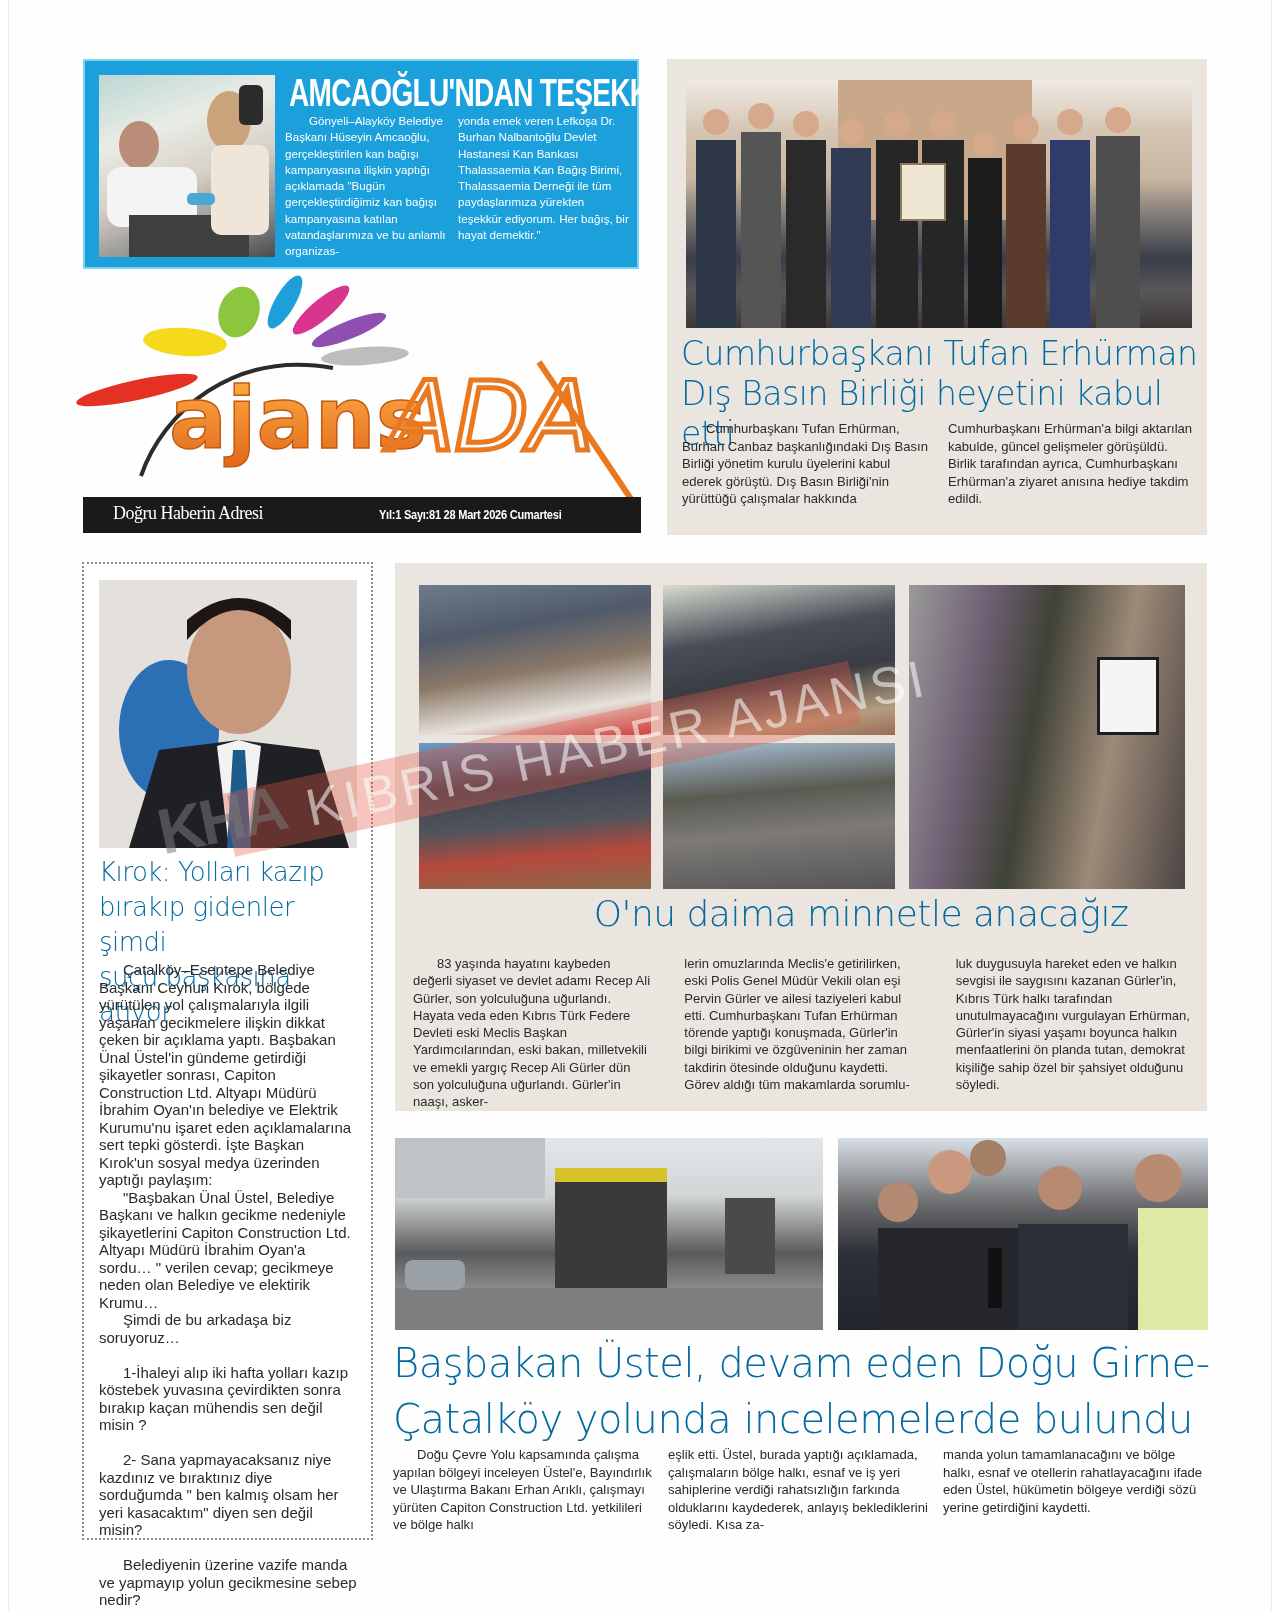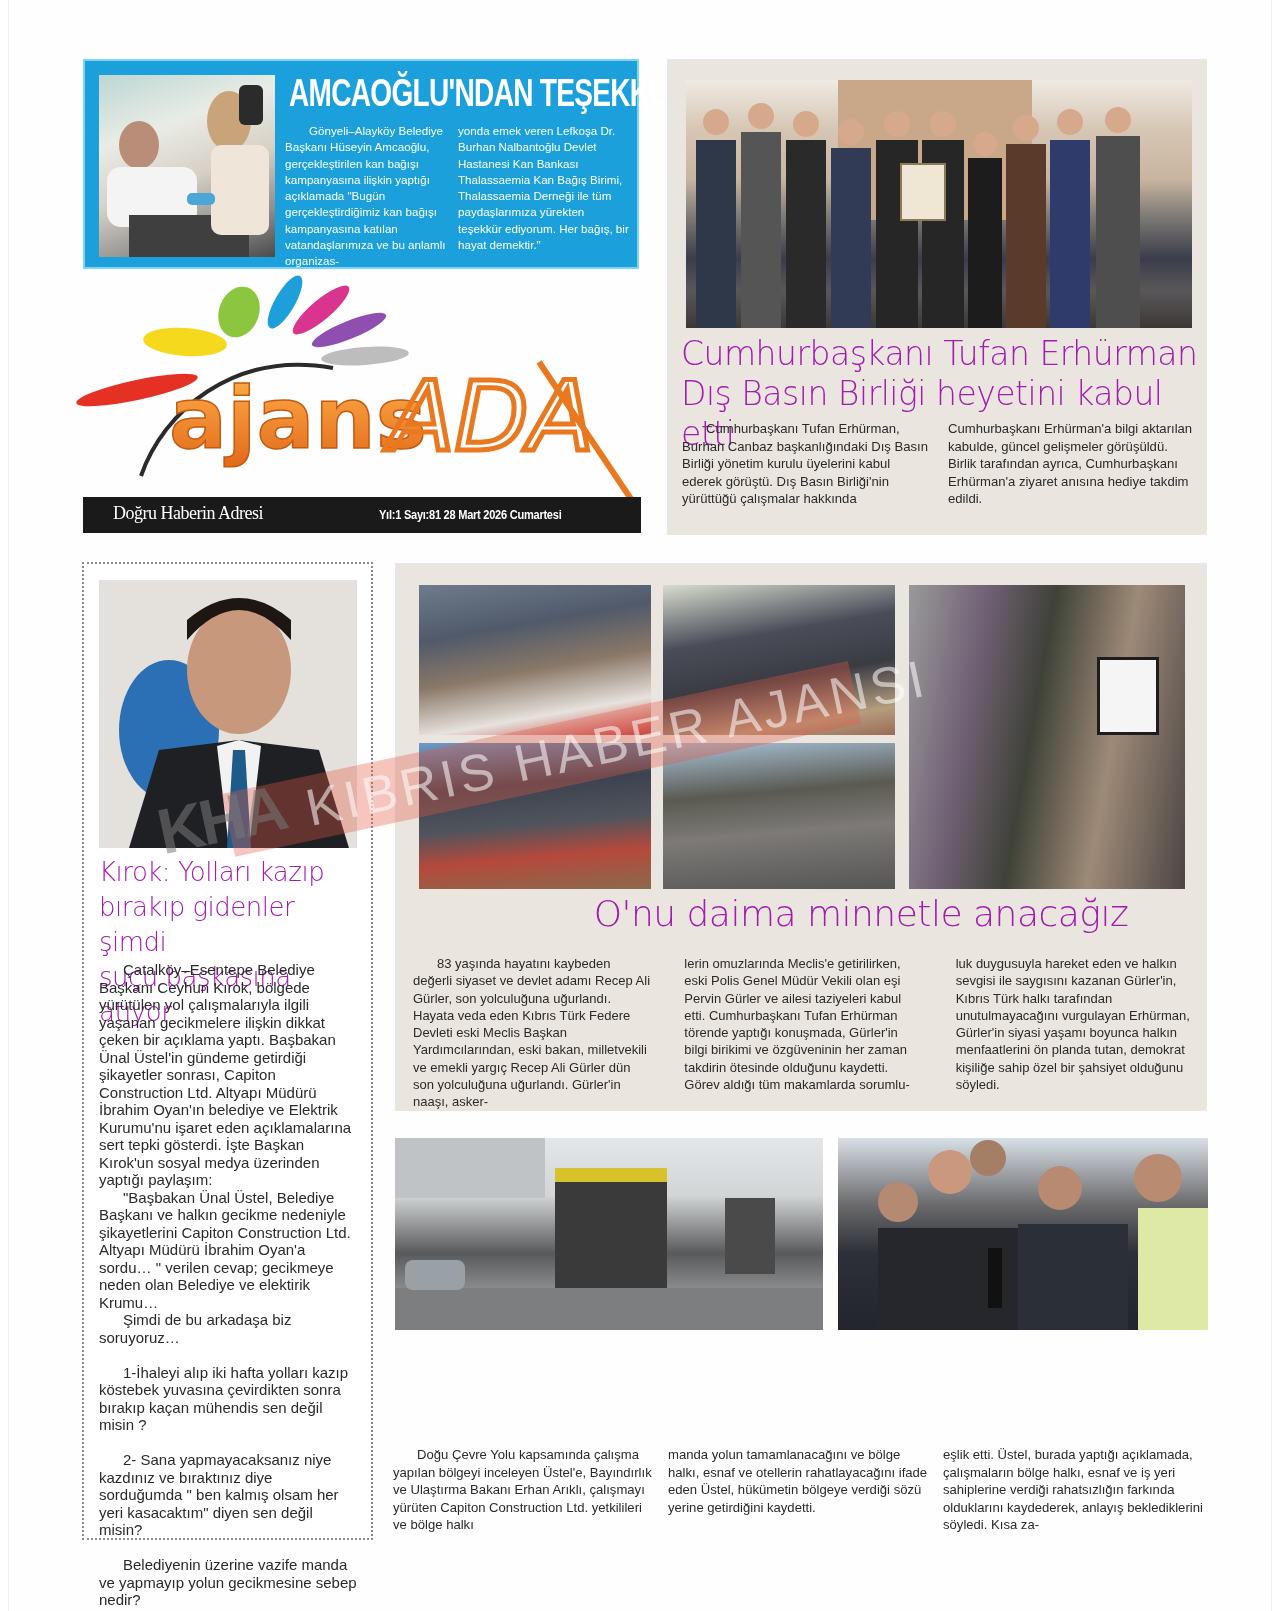--- a/index.html
+++ b/index.html
@@ -5,36 +5,36 @@
   * { box-sizing: border-box; margin: 0; padding: 0; }
   html, body { width: 1280px; height: 1611px; background: #ffffff; overflow: hidden; }
   body { font-family: "Liberation Sans", sans-serif; color: #1e1e1e; position: relative; }
   .page { position: absolute; left: 8px; top: 0; width: 1264px; height: 1611px; background: #fefefe; border-left: 1px solid #eee; border-right: 1px solid #eee; }
 
   
   .bluebox { position: absolute; left: 74px; top: 59px; width: 556px; height: 210px; background: #1ba0dc; border: 2px solid #7fd6f3; }
   .bluebox .photo { position: absolute; left: 14px; top: 14px; width: 176px; height: 182px; overflow: hidden;
     background: linear-gradient(160deg, #bcd7d3 0%, #e9ece6 30%, #d7d0c5 55%, #8e8e8e 80%, #4b4b4b 100%); }
   .bluebox .title { position: absolute; left: 204px; top: 10px; font-family: "Liberation Sans Narrow", "Liberation Sans", sans-serif; font-size: 39px; font-weight: bold; color: #ffffff; letter-spacing: -1px; transform: scaleX(0.72); transform-origin: left top; white-space: nowrap; }
-  .bluebox .cols { position: absolute; left: 200px; top: 62px; width: 344px; display: flex; gap: 2px; }
+  .bluebox .cols { position: absolute; left: 200px; top: 52px; width: 344px; display: flex; gap: 2px; }
   .bluebox .col { flex: 1; color: #ffffff; font-size: 11.6px; line-height: 16.3px; text-align: left; }
   .indent { text-indent: 24px; }
 
   
   .logo { position: absolute; left: 64px; top: 272px; width: 570px; height: 260px; }
   .tagline-bar { position: absolute; left: 74px; top: 497px; width: 558px; height: 36px; background: #1a1a1a; }
   .tagline { position: absolute; left: 104px; top: 503px; color: #ffffff; font-family: "Liberation Serif", serif; font-size: 18px; letter-spacing: -0.5px; }
   .issue { position: absolute; left: 370px; top: 507px; color: #ffffff; font-size: 13px; font-weight: bold; letter-spacing: -0.3px; transform: scaleX(0.85); transform-origin: left top; white-space: nowrap; }
 
   
   .panel { position: absolute; background: #eae6df; }
   .p1 { left: 658px; top: 59px; width: 540px; height: 476px; }
   .photo-group { position: absolute; left: 677px; top: 80px; width: 506px; height: 248px;
     background: linear-gradient(180deg, #efeae3 0%, #d6c6b4 20%, #c8b5a0 40%, #7e7a75 55%, #3a3d4a 72%, #59575a 85%, #3d3836 100%); }
-  .h-serifless { font-family: "DejaVu Sans", sans-serif; font-weight: 300; color: #a21caf; letter-spacing: -0.5px; }
+  .h-serifless { font-family: "DejaVu Sans", sans-serif; font-weight: 300; color: #0369a1; letter-spacing: -0.5px; }
   .body-col { flex: 1; font-size: 13.1px; line-height: 17.6px; color: #2a2a2a; }
 
   
   .leftbox { position: absolute; left: 73px; top: 562px; width: 291px; height: 978px; border: 2px dotted #8a8a8a; background: #ffffff; }
   .leftbox-headline { position: absolute; left: 90px; top: 855px; width: 262px; font-size: 26px; line-height: 35px; }
   .leftbox-body { position: absolute; left: 90px; top: 961px; width: 258px; font-size: 15px; line-height: 17.5px; color: #2a2a2a; }
   .leftbox-body p { margin: 0; }
   .gap { height: 17.5px; }
 
   
@@ -209,24 +209,28 @@
       <circle cx="112" cy="34" r="22" fill="#c9987e"></circle>
       <circle cx="222" cy="50" r="22" fill="#b88a72"></circle>
       <circle cx="150" cy="20" r="18" fill="#a57e66"></circle>
       <circle cx="320" cy="40" r="24" fill="#b98c72"></circle>
       <rect x="40" y="90" width="140" height="102" fill="#25272c"></rect>
       <rect x="180" y="86" width="110" height="106" fill="#2b2f38"></rect>
       <rect x="300" y="70" width="70" height="122" fill="#dfe9a6"></rect>
       <rect x="150" y="110" width="14" height="60" fill="#111"></rect>
     </svg>
   </div>
+  <div class="bottom-headline h-serifless">
+    <div>Başbakan Üstel, devam eden Doğu Girne-</div>
+    <div>Çatalköy yolunda incelemelerde bulundu</div>
+  </div>
   <div class="bottom-cols">
     <div class="body-col indent">Doğu Çevre Yolu kapsamında çalışma yapılan bölgeyi inceleyen Üstel'e, Bayındırlık ve Ulaştırma Bakanı Erhan Arıklı, çalışmayı yürüten Capiton Construction Ltd. yetkilileri ve bölge halkı</div>
+    <div class="body-col">eşlik etti. Üstel, burada yaptığı açıklamada, çalışmaların bölge halkı, esnaf ve iş yeri sahiplerine verdiği rahatsızlığın farkında olduklarını kaydederek, anlayış beklediklerini söyledi. Kısa za-</div>
     <div class="body-col">manda yolun tamamlanacağını ve bölge halkı, esnaf ve otellerin rahatlayacağını ifade eden Üstel, hükümetin bölgeye verdiği sözü yerine getirdiğini kaydetti.</div>
-    <div class="body-col">eşlik etti. Üstel, burada yaptığı açıklamada, çalışmaların bölge halkı, esnaf ve iş yeri sahiplerine verdiği rahatsızlığın farkında olduklarını kaydederek, anlayış beklediklerini söyledi. Kısa za-</div>
   </div>
 
   <div class="watermark">
     <div class="band"></div>
     <div class="kha">KHA</div>
     <div class="wm-text">KIBRIS HABER AJANSI</div>
   </div>
 </div>
 
 </body></html>

